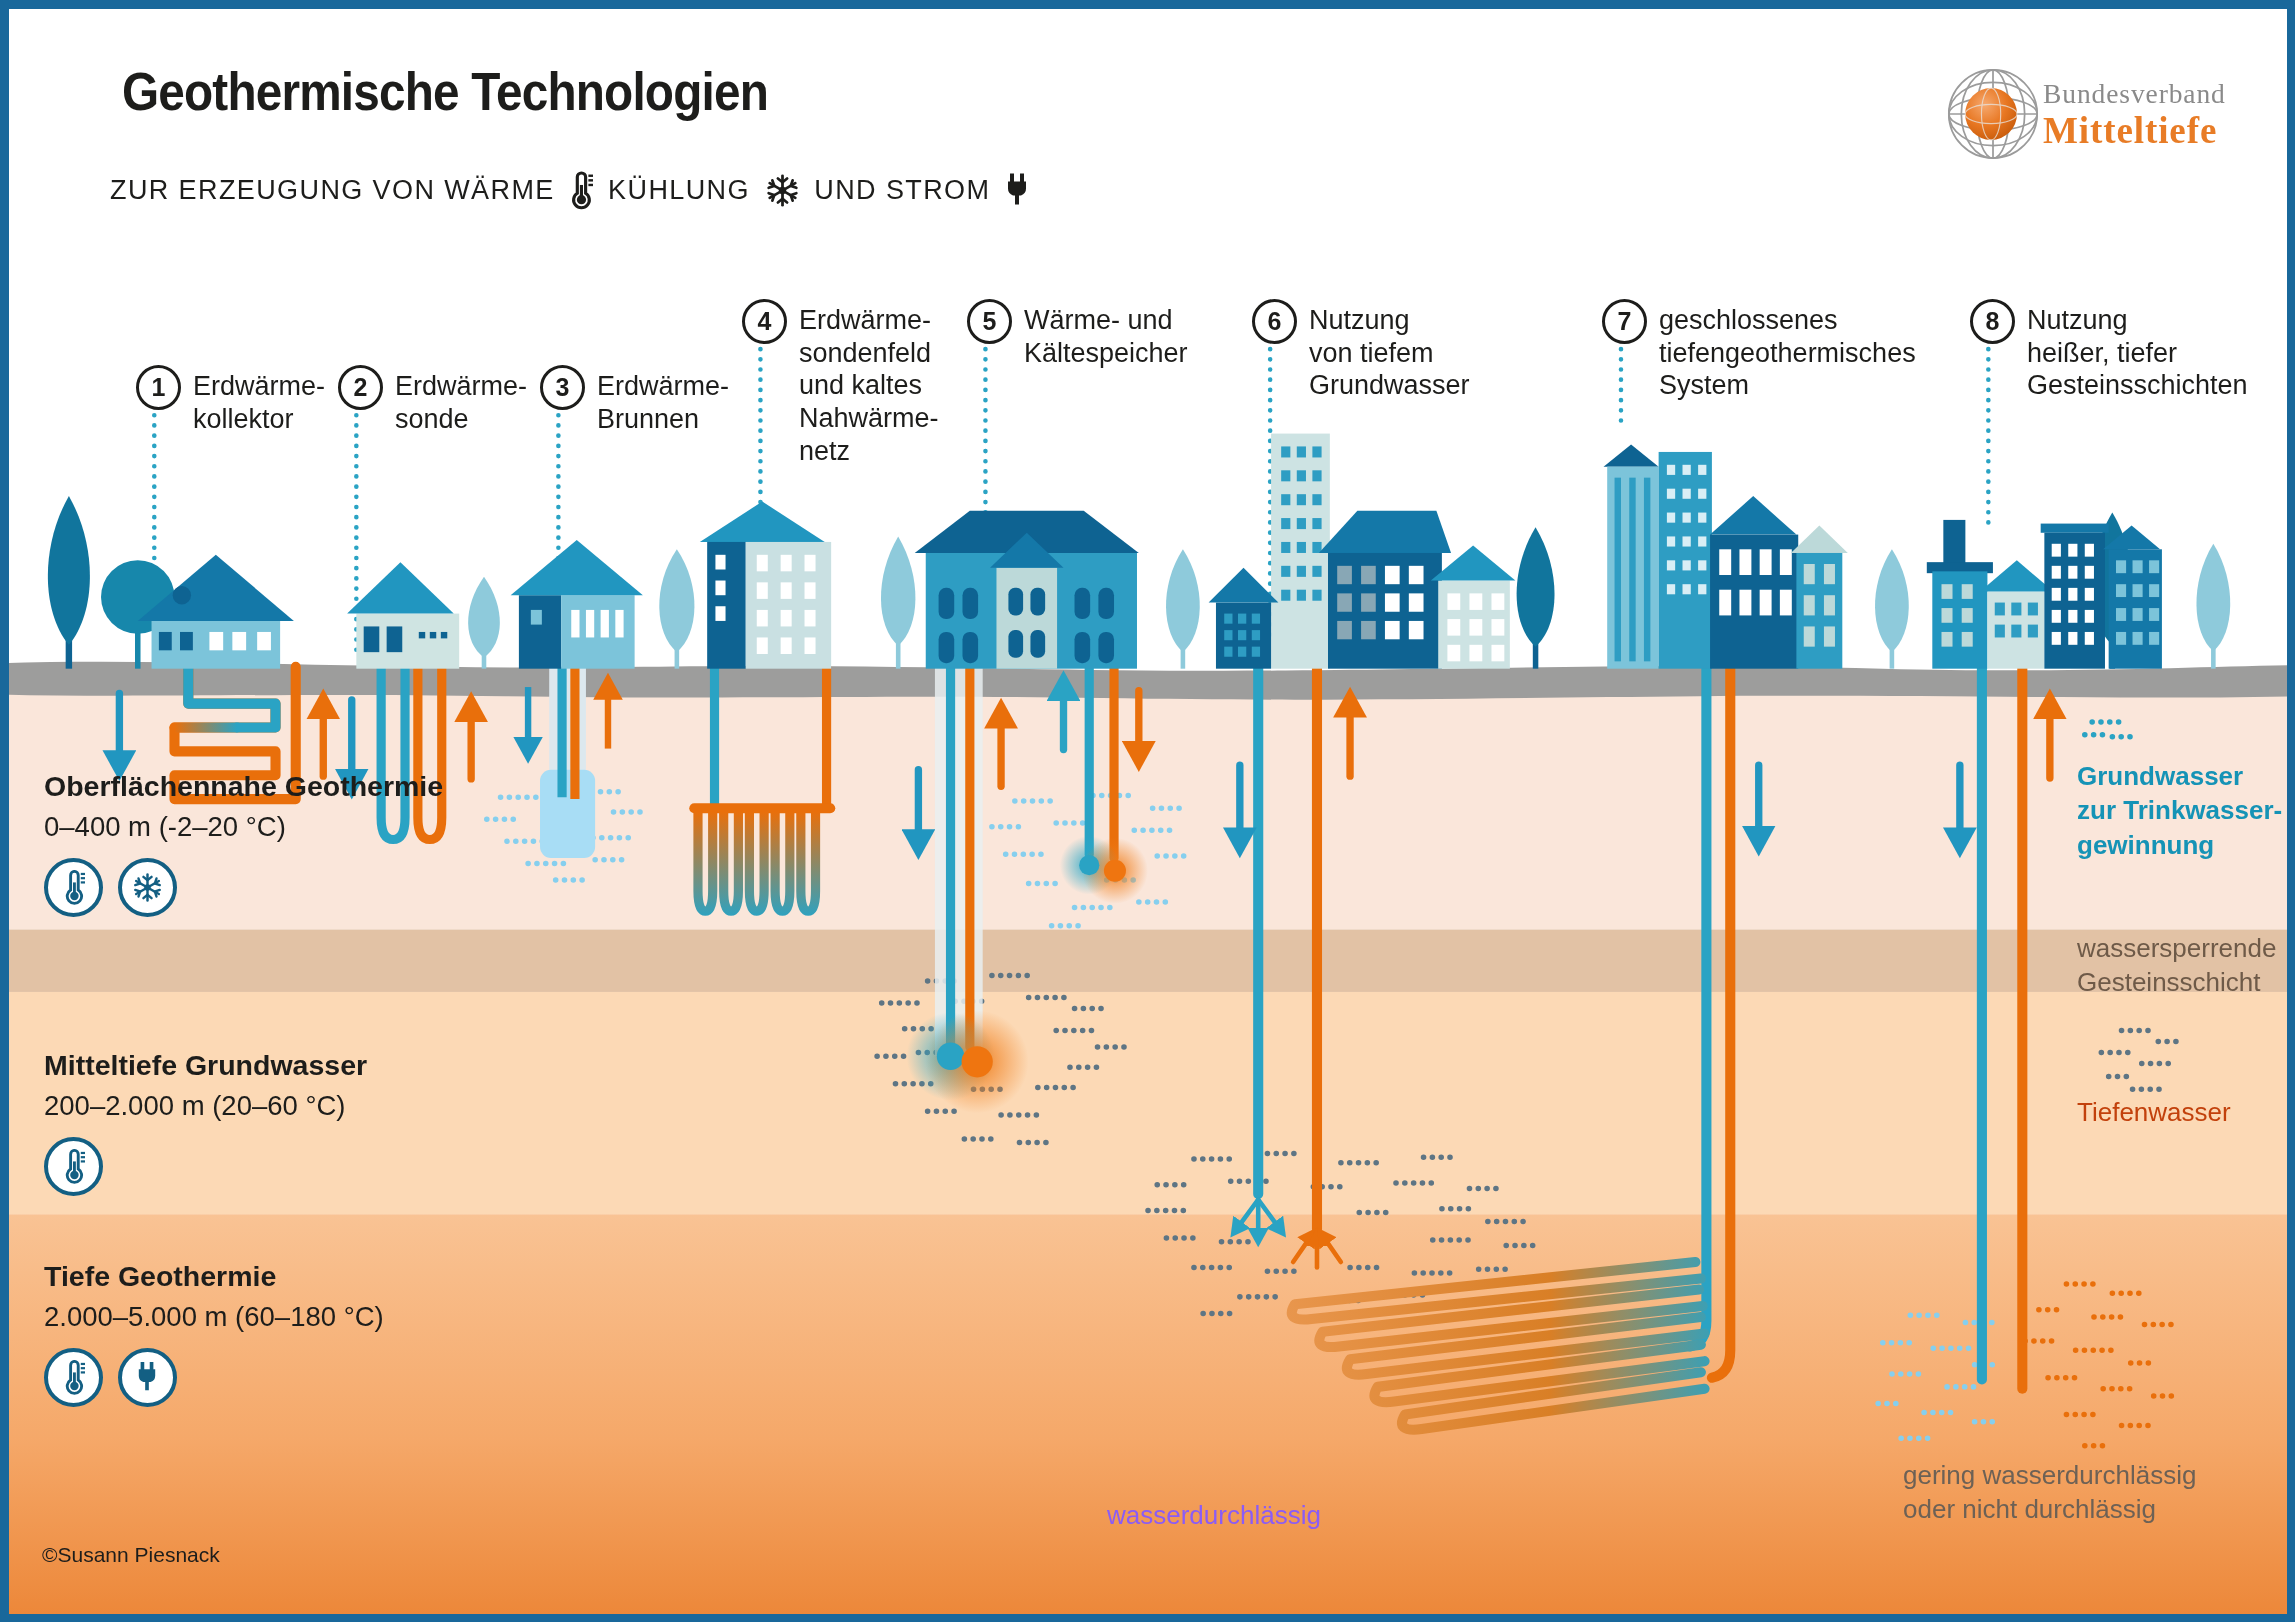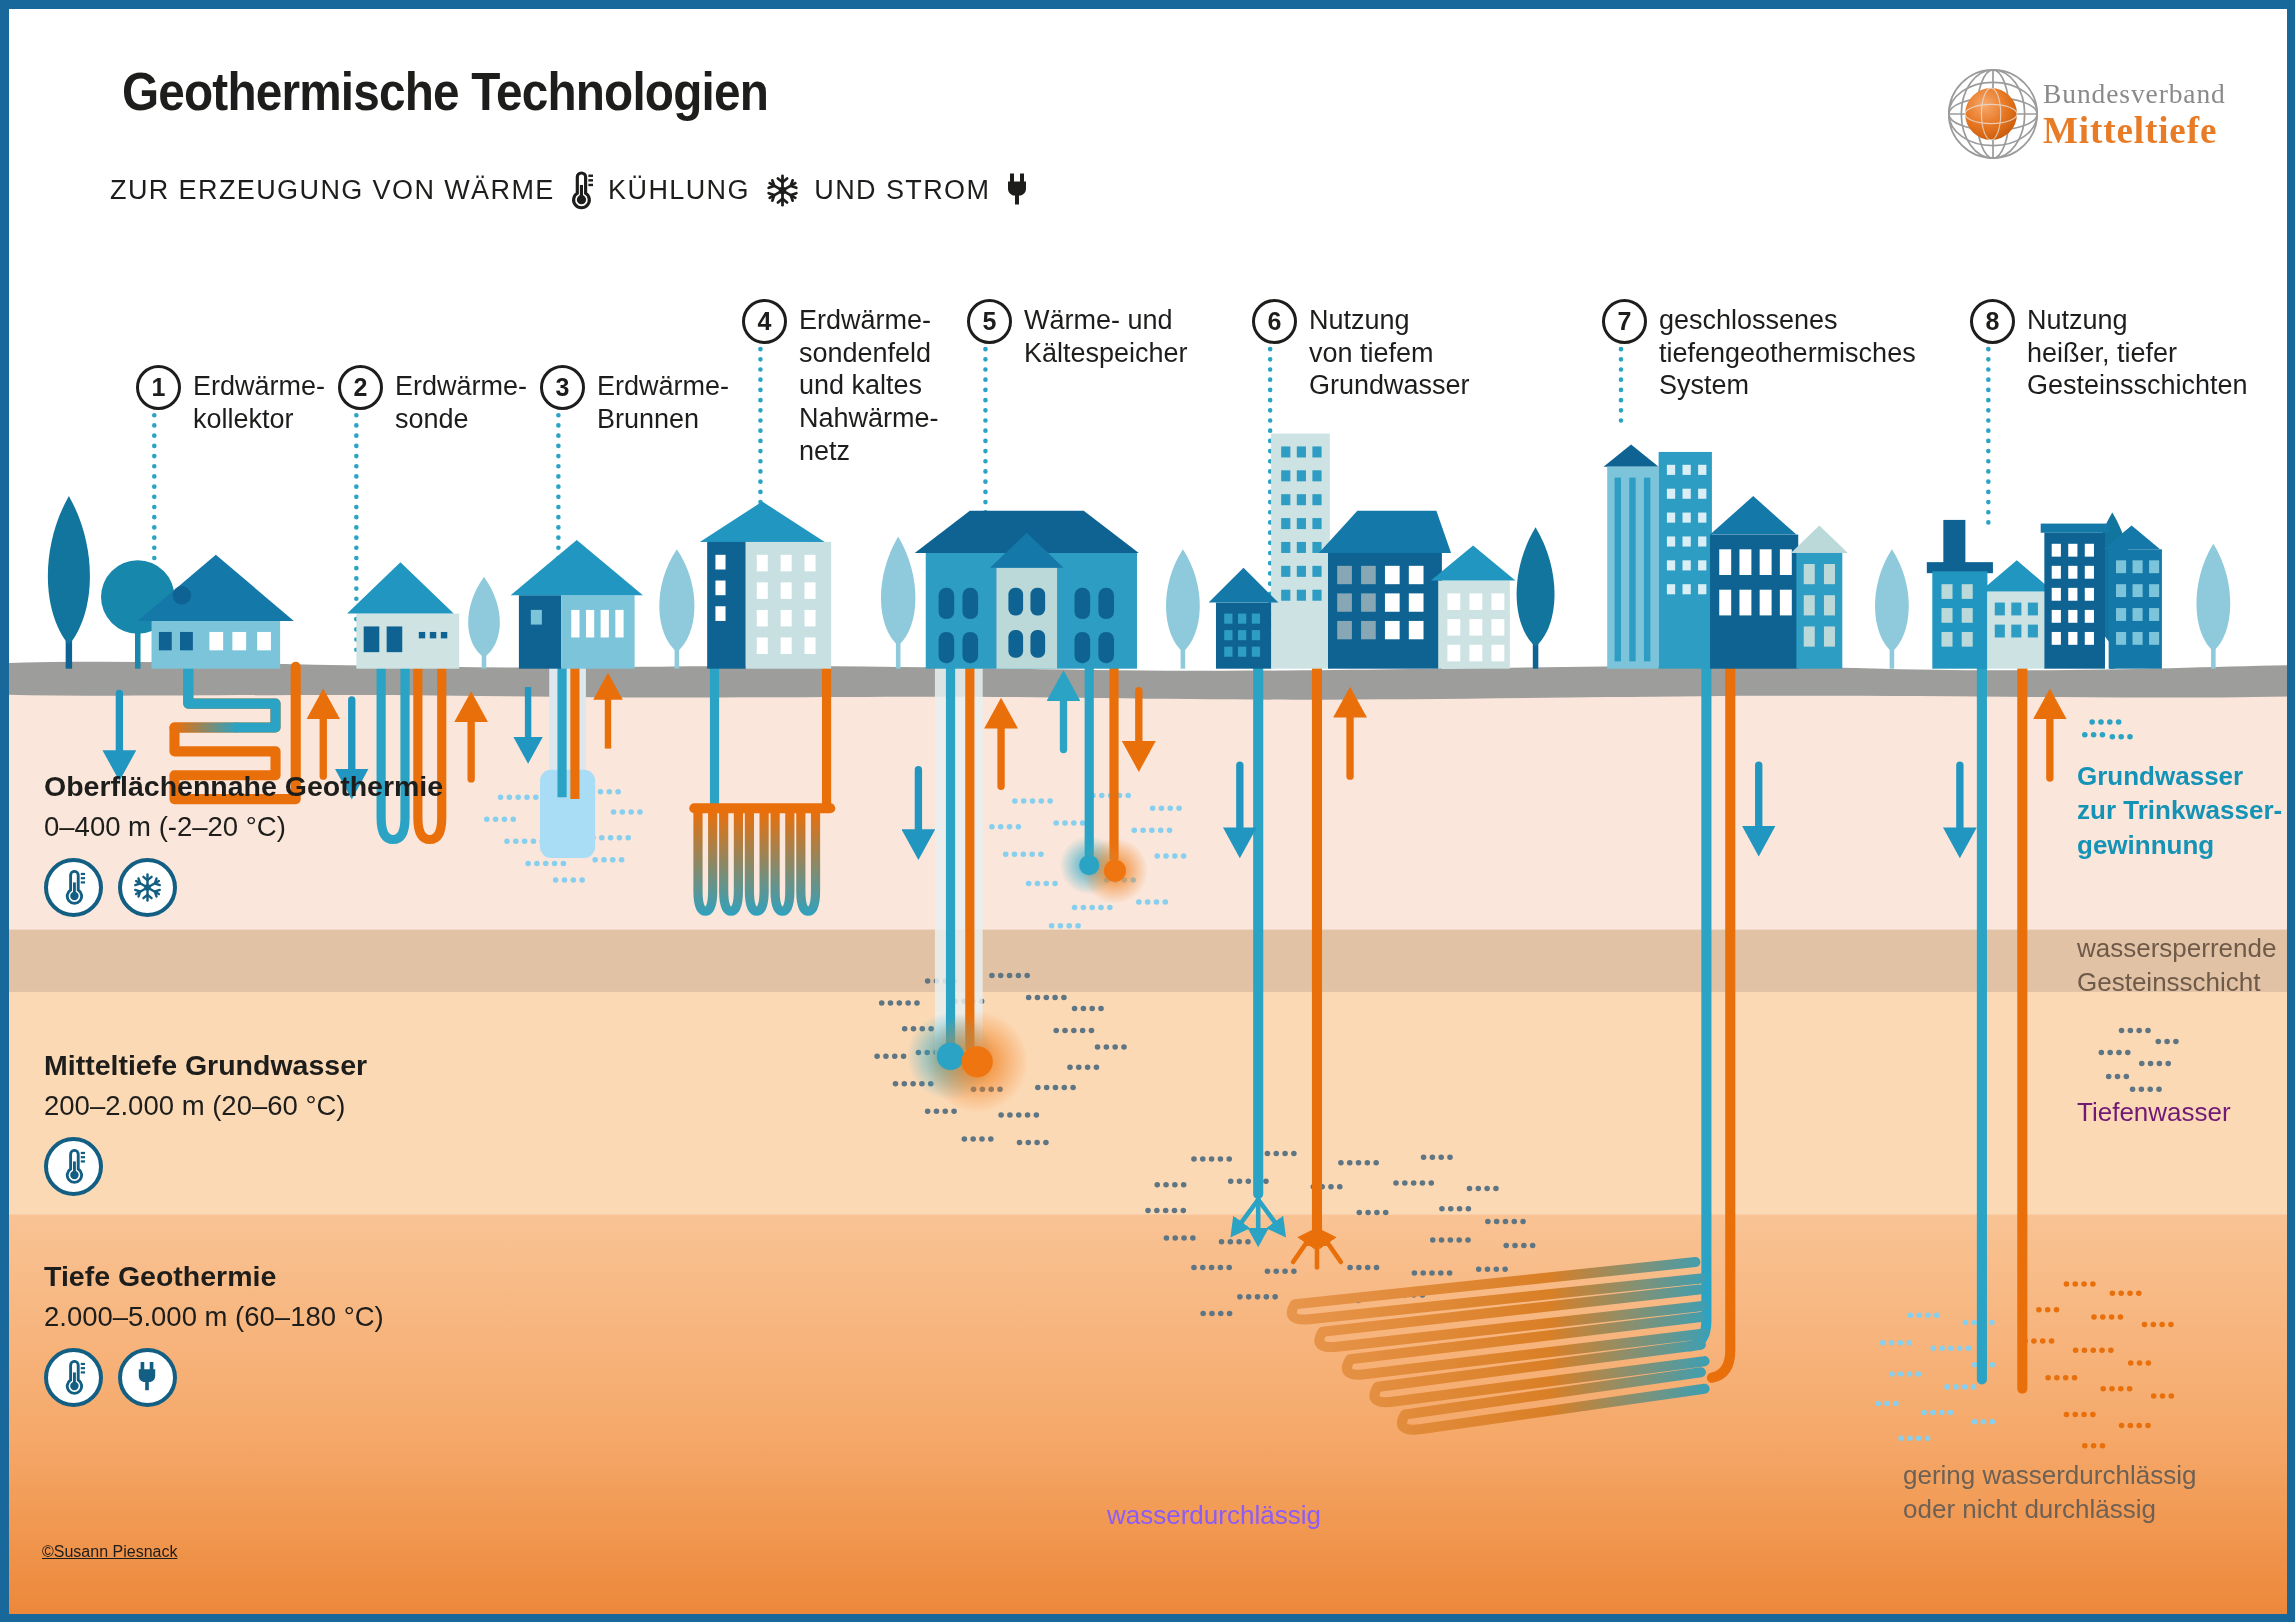--- a/index.html
+++ b/index.html
@@ -35,24 +35,24 @@
   .ztitle{font-size:28.5px;font-weight:700;}
   .zrange{font-size:27.5px;margin-top:8.3px;}
   .zicons{display:flex;gap:14.7px;margin-top:14.7px;}
   .iconcircle{width:51px;height:51px;border:4.1px solid #135f83;border-radius:50%;
               background:#fff;display:flex;align-items:center;justify-content:center;}
 
   
   .ann{z-index:20;font-size:26px;line-height:1.32;}
   #ann-groundwater{color:#1593b6;font-weight:700;}
   #ann-impermeable{color:#6e5a48;}
-  #ann-deepwater{color:#701a75;}
+  #ann-deepwater{color:#c2410c;}
   #ann-permeable{color:#8b5cf6;margin-top:36px;}
   #ann-lowpermeable{color:#6d6155;}
-  #credit{z-index:20;font-size:16px;color:#1d1d1b;text-decoration:underline;}
+  #credit{z-index:20;font-size:21px;color:#1d1d1b;}
 </style>
 </head>
 <body>
 
 <div id="canvas">
 
   <svg id="scene" width="2296" height="1623" viewBox="0 0 2500 1767">
     <defs>
       <linearGradient id="g-zone3" gradientUnits="userSpaceOnUse" x1="0" y1="1322" x2="0" y2="1767">
         <stop offset="0" stop-color="#f9c394"></stop>

